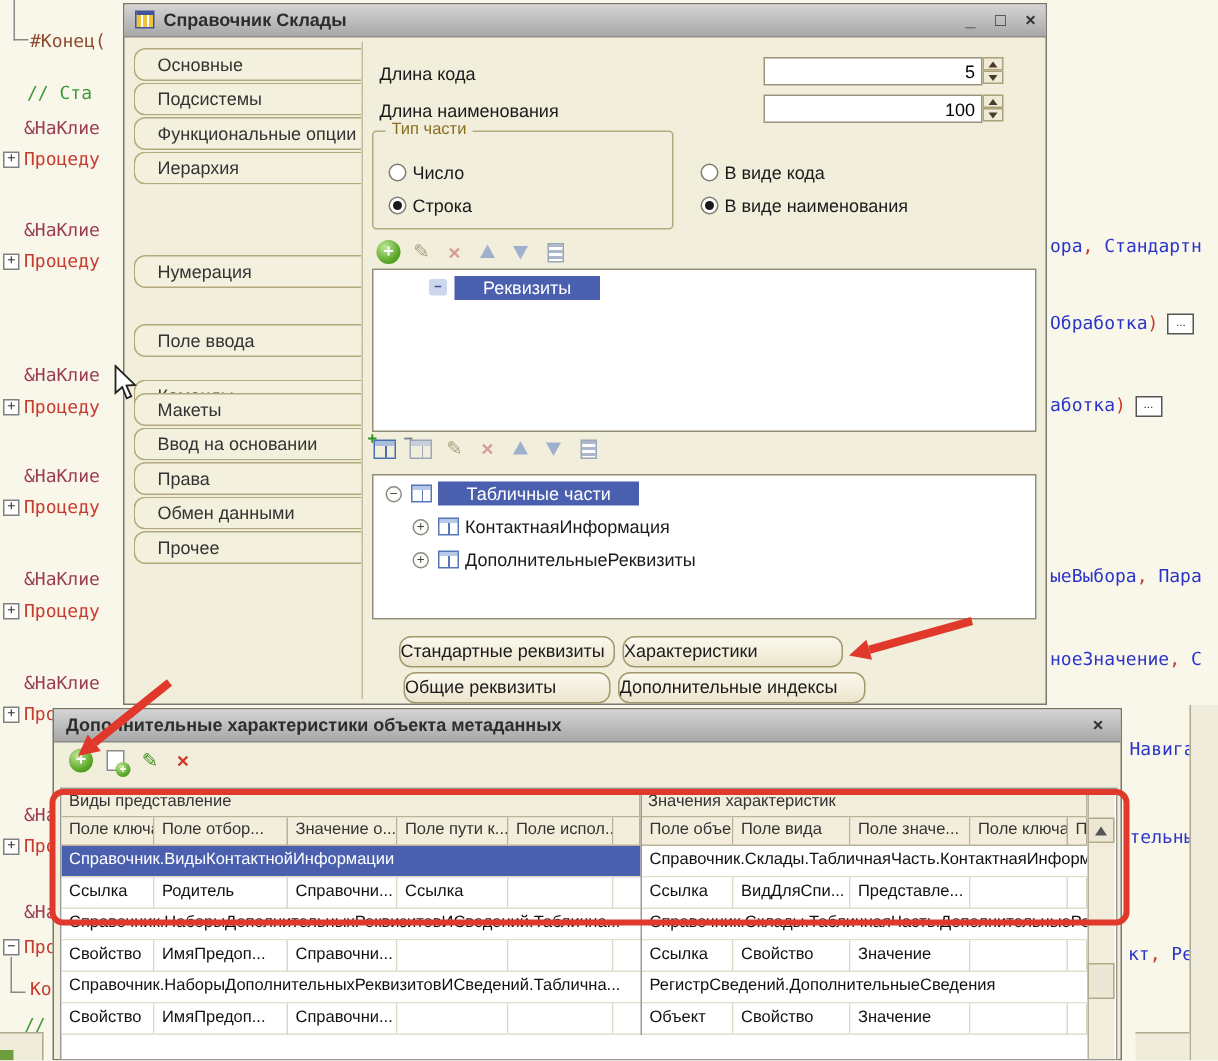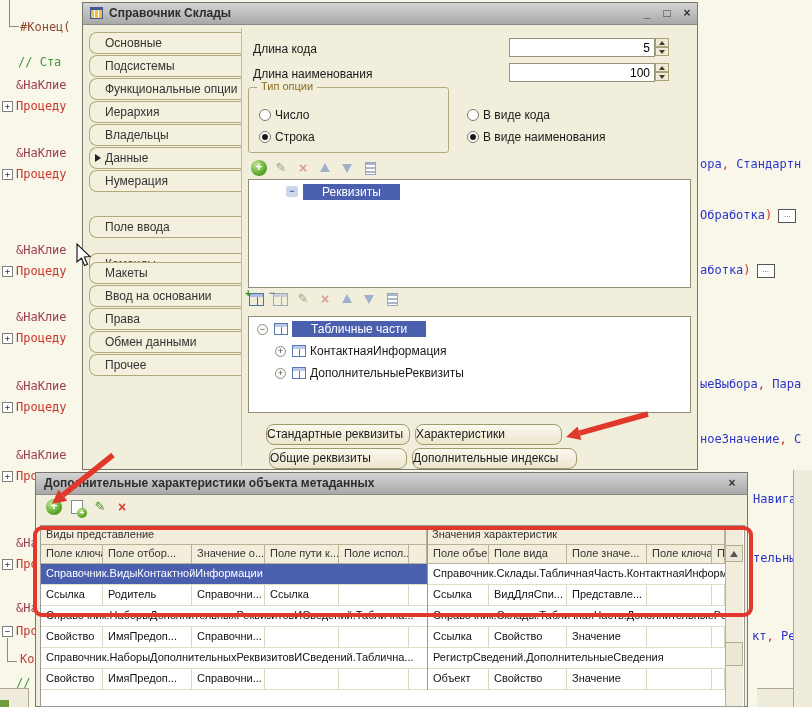--- a/index.html
+++ b/index.html
@@ -158,22 +158,20 @@
       <span class="ttl">Справочник Склады</span>
       <span class="wbtn" style="left:556px">_</span>
       <span class="wbtn" style="left:576px">□</span>
       <span class="wbtn" style="left:596px">×</span>
     </div>
 
     <div class="tab" style="top:29px">Основные</div>
     <div class="tab" style="top:52px">Подсистемы</div>
     <div class="tab" style="top:75px">Функциональные опции</div>
     <div class="tab" style="top:98px">Иерархия</div>
-    <div class="tab" style="top:121px">Владельцы</div>
-    <div class="tab" style="top:144px"><span class="tabmark"></span><span>Данные</span></div>
     <div class="tab" style="top:167px">Нумерация</div>
     <div class="tab" style="top:213px">Поле ввода</div>
     <div class="tab" style="top:250px">Команды</div>
     <div class="tab" style="top:259px">Макеты</div>
     <div class="tab" style="top:282px">Ввод на основании</div>
     <div class="tab" style="top:305px">Права</div>
     <div class="tab" style="top:351px">Прочее</div>
     <div class="tab" style="top:328px">Обмен данными</div>
     <div class="abs" style="left:158px;top:25px;width:1px;height:438px;background:#c5bd9a"></div>
 
@@ -192,21 +190,21 @@
     <div class="spin" style="left:572px;top:60px">
       <span class="spb" style="top:0">
           <span class="ssu"></span>
         </span>
       <span class="spb" style="top:9px">
           <span class="ssd"></span>
         </span>
     </div>
 
     <div class="fset" style="left:165px;top:84px;width:201px;height:66px">
-      <span class="leg">Тип опции</span>
+      <span class="leg">Тип части</span>
     </div>
     <span class="radio" style="left:176px;top:106px"></span>
     <div class="lbl" style="left:192px;top:105px">Число</div>
     <span class="radio on" style="left:176px;top:128px"></span>
     <div class="lbl" style="left:192px;top:127px">Строка</div>
 
     <span class="radio" style="left:384px;top:106px"></span>
     <div class="lbl" style="left:400px;top:105px">В виде кода</div>
     <span class="radio on" style="left:384px;top:128px"></span>
     <div class="lbl" style="left:400px;top:127px">В виде наименования</div>

